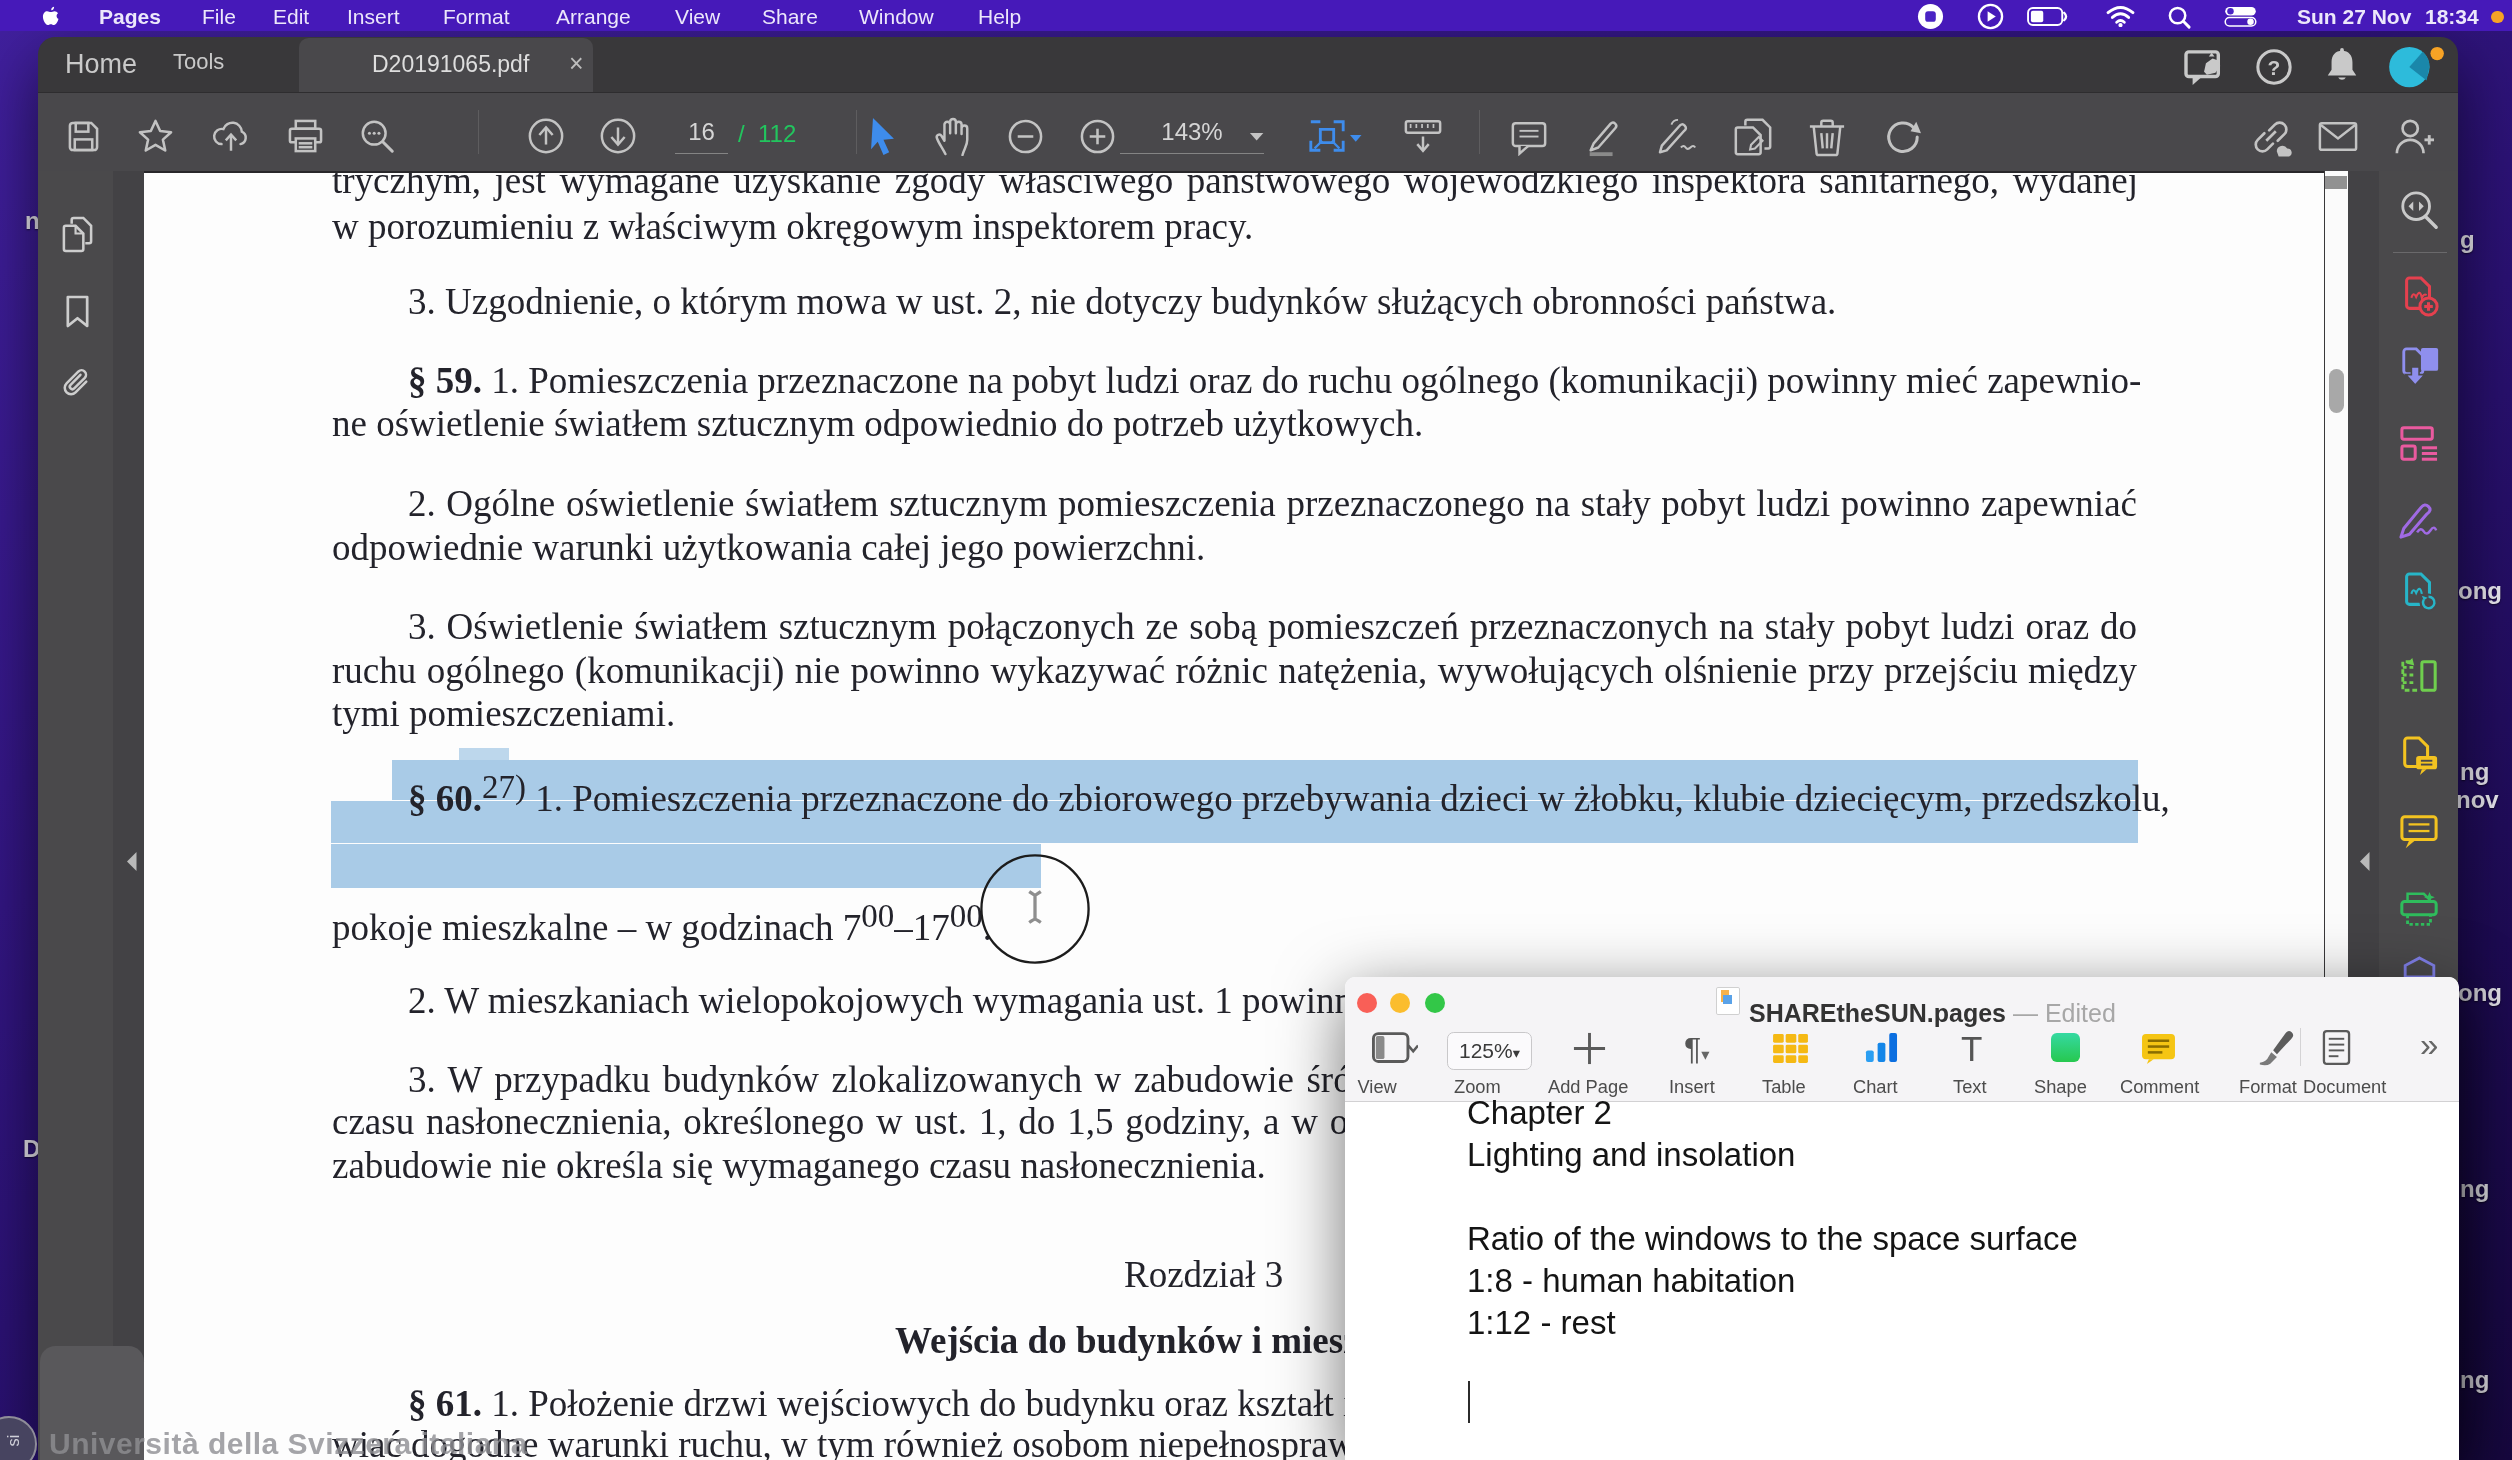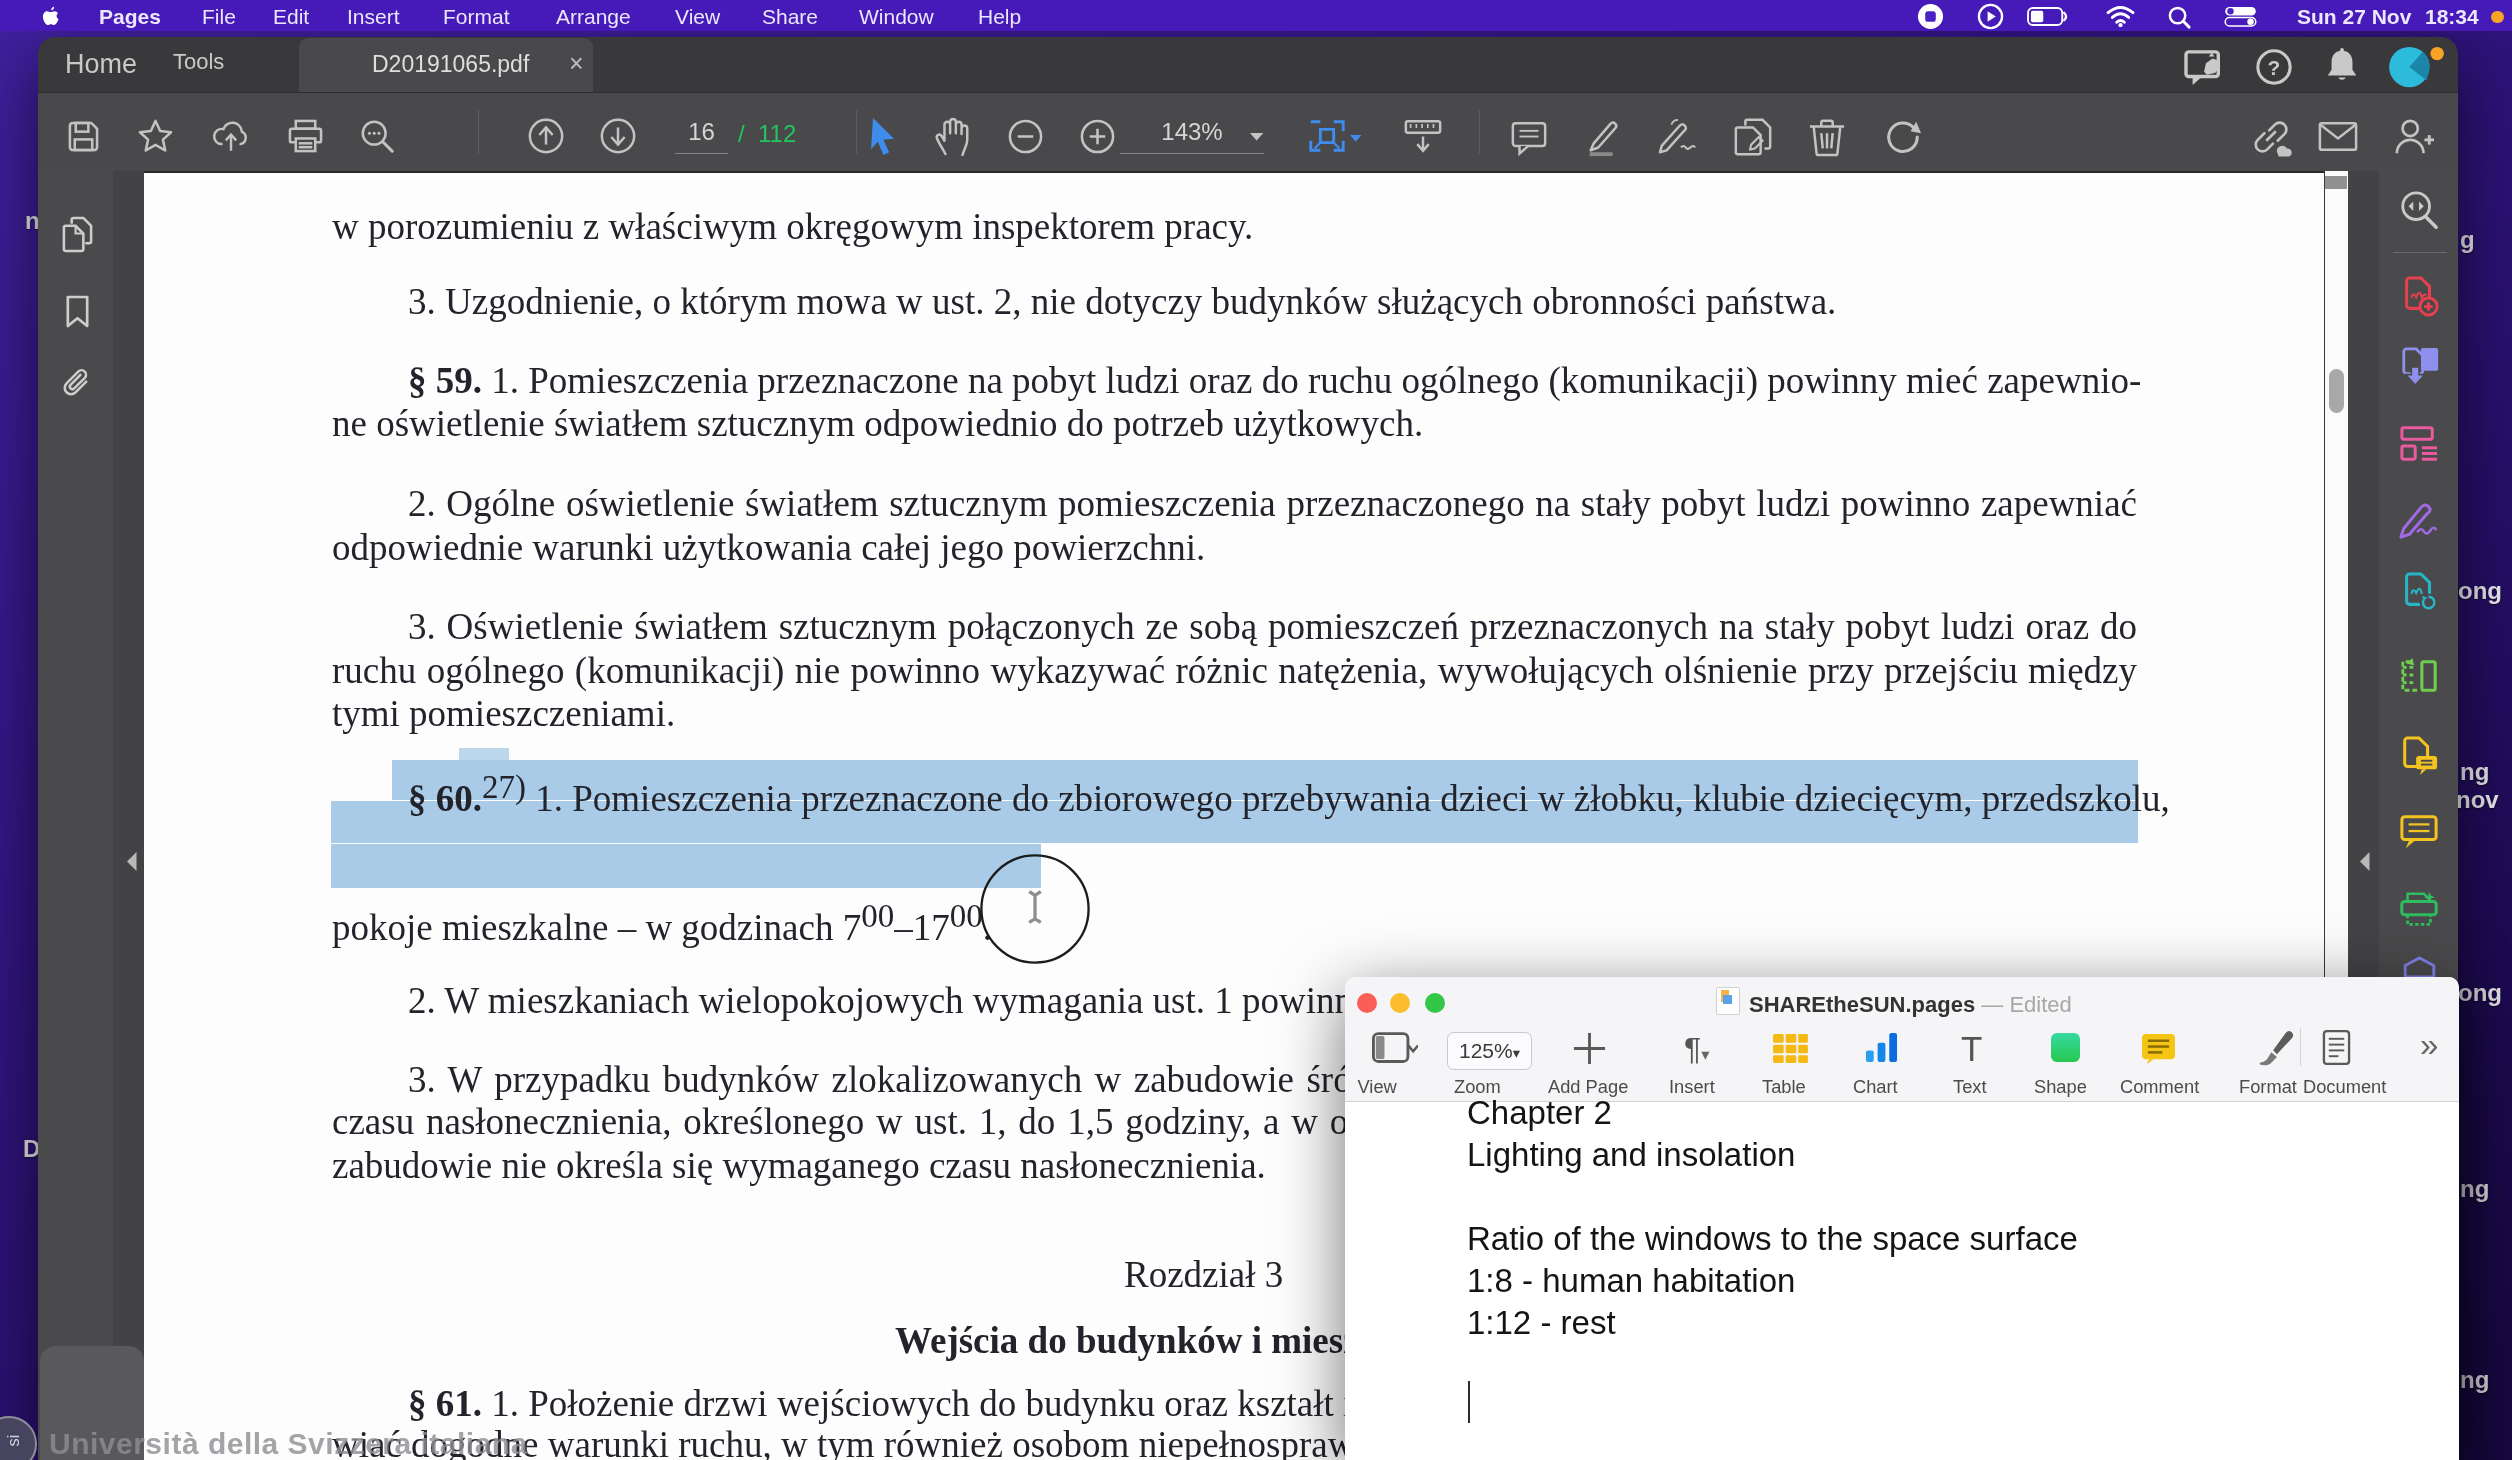--- a/index.html
+++ b/index.html
@@ -211,20 +211,23 @@
 <svg class="abs" style="left:11.5px;top:680px;" width="13.5" height="21" viewBox="0 0 14 22">
       <path d="M12 1 L2 11 L12 21Z" fill="#b9b9b9"></path>
     </svg>
 </div>
 <div class="abs" style="left:144px;top:171px;width:2180px;height:1.9px;background:#28272a;z-index:3;"></div>
 <div class="abs" id="page">
 <div class="abs" style="left:248px;top:589px;width:1746px;height:40px;background:#a9cbe7;"></div>
 <div class="abs" style="left:315px;top:577px;width:50px;height:11.5px;background:#bdd7ec;"></div>
 <div class="abs" style="left:187px;top:630px;width:1807px;height:42px;background:#a9cbe7;"></div>
 <div class="abs" style="left:187px;top:673px;width:710px;height:44px;background:#a9cbe7;"></div>
+<div class="abs doc" style="left:188px;top:-12.5px;">
+      <div class="docj" style="width:1806px;">tryczhym, jest wymagane uzyskanie zgody właściwego państwowego wojewódzkiego inspektora sanitarnego, wydanej</div>
+    </div>
 <div class="abs doc" style="left:188px;top:34px;">w porozumieniu z właściwym okręgowym inspektorem pracy.</div>
 <div class="abs doc" style="left:264px;top:109px;">3. Uzgodnienie, o którym mowa w ust. 2, nie dotyczy budynków służących obronności państwa.</div>
 <div class="abs doc" style="left:188px;top:188px;">
       <div class="docj ind"><b>§ 59.</b> 1. Pomieszczenia przeznaczone na pobyt ludzi oraz do ruchu ogólnego (komunikacji) powinny mieć zapewnio-</div>
     </div>
 <div class="abs doc" style="left:188px;top:231px;">ne oświetlenie światłem sztucznym odpowiednio do potrzeb użytkowych.</div>
 <div class="abs doc" style="left:188px;top:311px;">
       <div class="docj ind">2. Ogólne oświetlenie światłem sztucznym pomieszczenia przeznaczonego na stały pobyt ludzi powinno zapewniać</div>
     </div>
 <div class="abs doc" style="left:188px;top:355px;">odpowiednie warunki użytkowania całej jego powierzchni.</div>
@@ -342,21 +345,21 @@
 
 <div class="abs" id="pwin" style="left:1345px;top:977px;width:1114px;height:483px;background:#fff;border-radius:10.6px 10.6px 0 0;box-shadow:0 17.3px 67px rgba(0,0,0,.55);overflow:hidden;">
 <div class="abs" style="left:0;top:0;width:1114px;height:124px;background:#f5f4f6;border-bottom:1px solid #d2d1d3;"></div>
 <div class="abs" style="left:11.5px;top:16.4px;width:20px;height:20px;border-radius:50%;background:#f95f57;"></div>
 <div class="abs" style="left:45px;top:16.4px;width:20px;height:20px;border-radius:50%;background:#fbbd2e;"></div>
 <div class="abs" style="left:80px;top:16.4px;width:20px;height:20px;border-radius:50%;background:#33c748;"></div>
 <div class="abs" style="left:371px;top:9.6px;width:22px;height:26px;background:#fff;border:1px solid #d0d0d0;border-radius:1.9px;">
       <div class="abs" style="left:3.8px;top:2.9px;width:8.7px;height:11.5px;background:#f7b24a;"></div>
       <div class="abs" style="left:5.8px;top:7.7px;width:9.6px;height:8.7px;background:#5aa2e8;"></div>
     </div>
-<div class="abs" style="left:404px;top:15px;font-size:22px;font-weight:bold;color:#333;">SHAREtheSUN.pages <span style="font-weight:normal;color:#a7a7a7;">— Edited</span></div>
+<div class="abs" style="left:404px;top:22px;font-size:25px;font-weight:bold;color:#333;">SHAREtheSUN.pages <span style="font-weight:normal;color:#a7a7a7;">— Edited</span></div>
 <div class="abs" style="left:27px;top:55px;"><svg width="46" height="33" viewBox="0 0 48 34">
         <rect x="1.5" y="1.5" width="36" height="29" rx="5" fill="none" stroke="#5a5a5a" stroke-width="3"></rect>
         <rect x="4" y="4" width="9" height="24" rx="2" fill="#8a8a8a"></rect>
         <path d="M41 13 l5 6 5-6" transform="translate(-3,1)" fill="none" stroke="#5a5a5a" stroke-width="2.6"></path>
       </svg></div>
 <div class="abs" style="left:102px;top:55px;width:83px;height:36px;border:1px solid #c9c8ca;border-radius:6.7px;background:#fbfafc;font-size:21px;color:#3a3a3a;text-align:center;line-height:35px;">125%<span style="font-size:14.4px;">▾</span></div>
 <svg class="abs" style="left:227px;top:54px;" width="35" height="35" viewBox="0 0 36 36">
       <line x1="18" y1="2" x2="18" y2="34" stroke="#5a5a5a" stroke-width="3"></line>
       <line x1="2" y1="18" x2="34" y2="18" stroke="#5a5a5a" stroke-width="3"></line>
     </svg>

